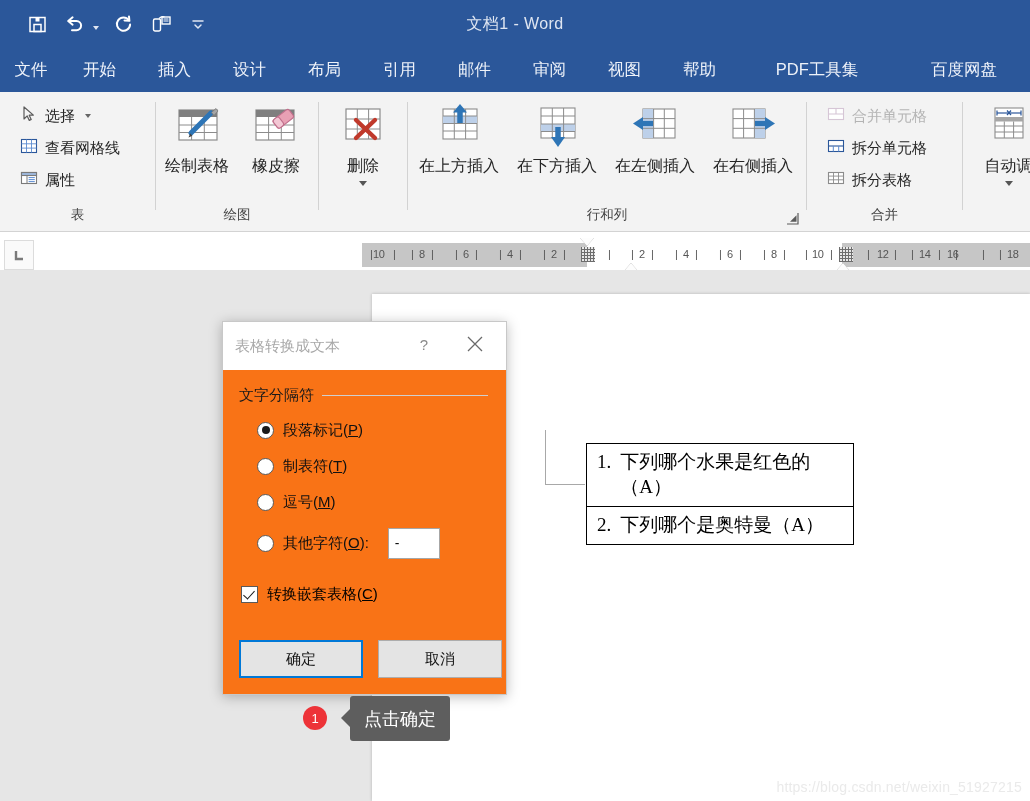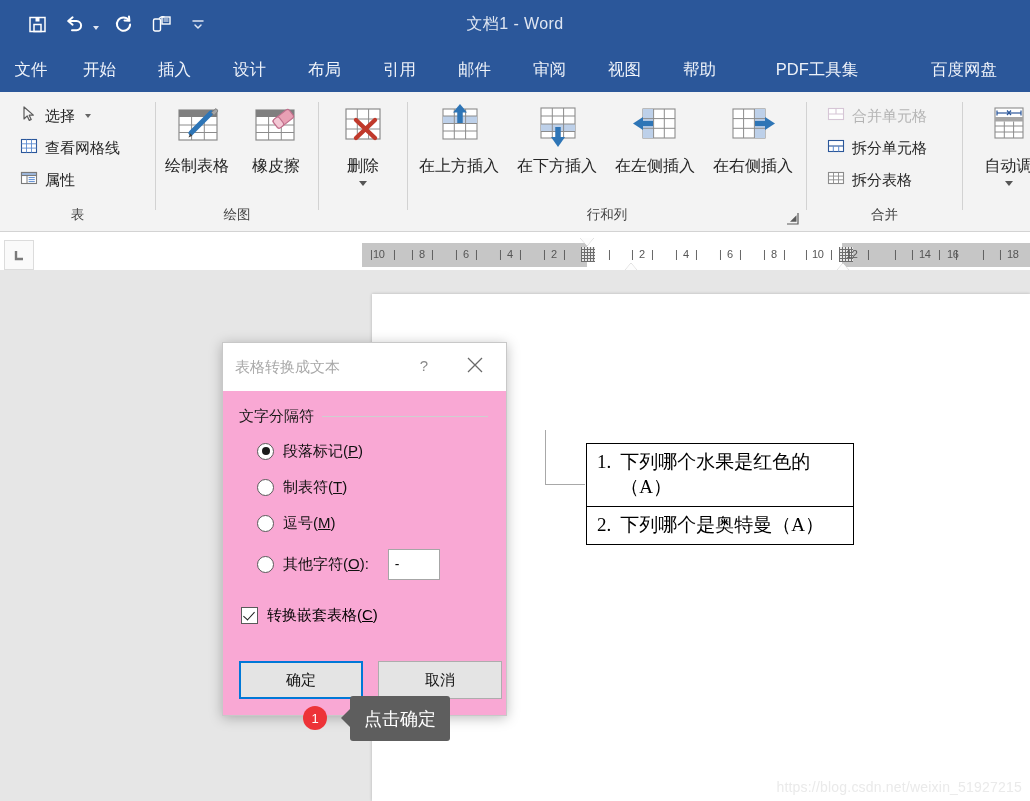--- a/index.html
+++ b/index.html
@@ -148,22 +148,22 @@
     border: 1px solid #000; padding: 5px 8px 7px 10px;
     font-family: "Liberation Serif", "DejaVu Serif", serif;
     font-size: 19px; line-height: 1.32; color: #000;
   }
   .li { display: flex; gap: 9px; }
   .li .num { flex: 0 0 auto; }
   .li .body { flex: 1 1 auto; }
 
   
   .dialog {
-    position: absolute; left: 222px; top: 342px; width: 285px; height: 374px;
-    background: #f9a8d4; border: 1px solid #c8c8c8;
+    position: absolute; left: 222px; top: 321px; width: 285px; height: 374px;
+    background: #f97316; border: 1px solid #c8c8c8;
     box-shadow: 0 2px 12px rgba(0,0,0,.26);
   }
   .dlg-title {
     position: relative; height: 48px; background: #ffffff;
     display: flex; align-items: center;
   }
   .dlg-title .t { font-size: 15px; color: #a8a8a8; margin-left: 12px; }
   .dlg-help { position: absolute; right: 78px; top: 14px; font-size: 15px; color: #8a8a8a; }
   .dlg-close { position: absolute; right: 20px; top: 11px; width: 22px; height: 22px; color: #6a6a6a; }
 
@@ -528,21 +528,21 @@
     <span class="hr-tick" style="left:365px;">6</span>
     <span class="hr-tick" style="left:357px;">|</span>
       <span class="hr-tick" style="left:377px;">|</span>
     <span class="hr-tick" style="left:409px;">8</span>
     <span class="hr-tick" style="left:401px;">|</span>
       <span class="hr-tick" style="left:421px;">|</span>
     <span class="hr-tick" style="left:450px;">10</span>
     <span class="hr-tick" style="left:443px;">|</span>
       <span class="hr-tick" style="left:468px;">|</span>
     <div class="hatch" style="left:477px;"></div>
-    <span class="hr-tick" style="left:484px;">12</span>
+    <span class="hr-tick" style="left:515px;">12</span>
     <span class="hr-tick" style="left:505px;">|</span>
       <span class="hr-tick" style="left:532px;">|</span>
     <span class="hr-tick" style="left:557px;">14</span>
     <span class="hr-tick" style="left:549px;">|</span>
       <span class="hr-tick" style="left:576px;">|</span>
     <span class="hr-tick" style="left:585px;">16</span>
     <span class="hr-tick" style="left:593px;">|</span>
       <span class="hr-tick" style="left:620px;">|</span>
     <span class="hr-tick" style="left:645px;">18</span>
     <span class="hr-tick" style="left:637px;">|</span>

